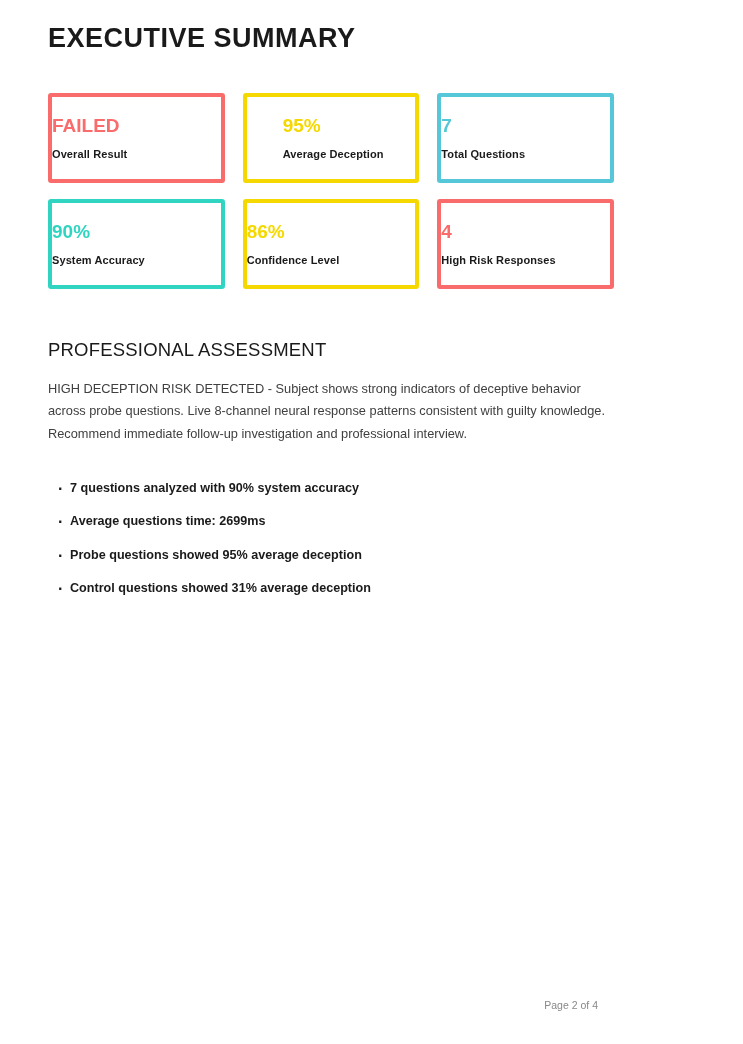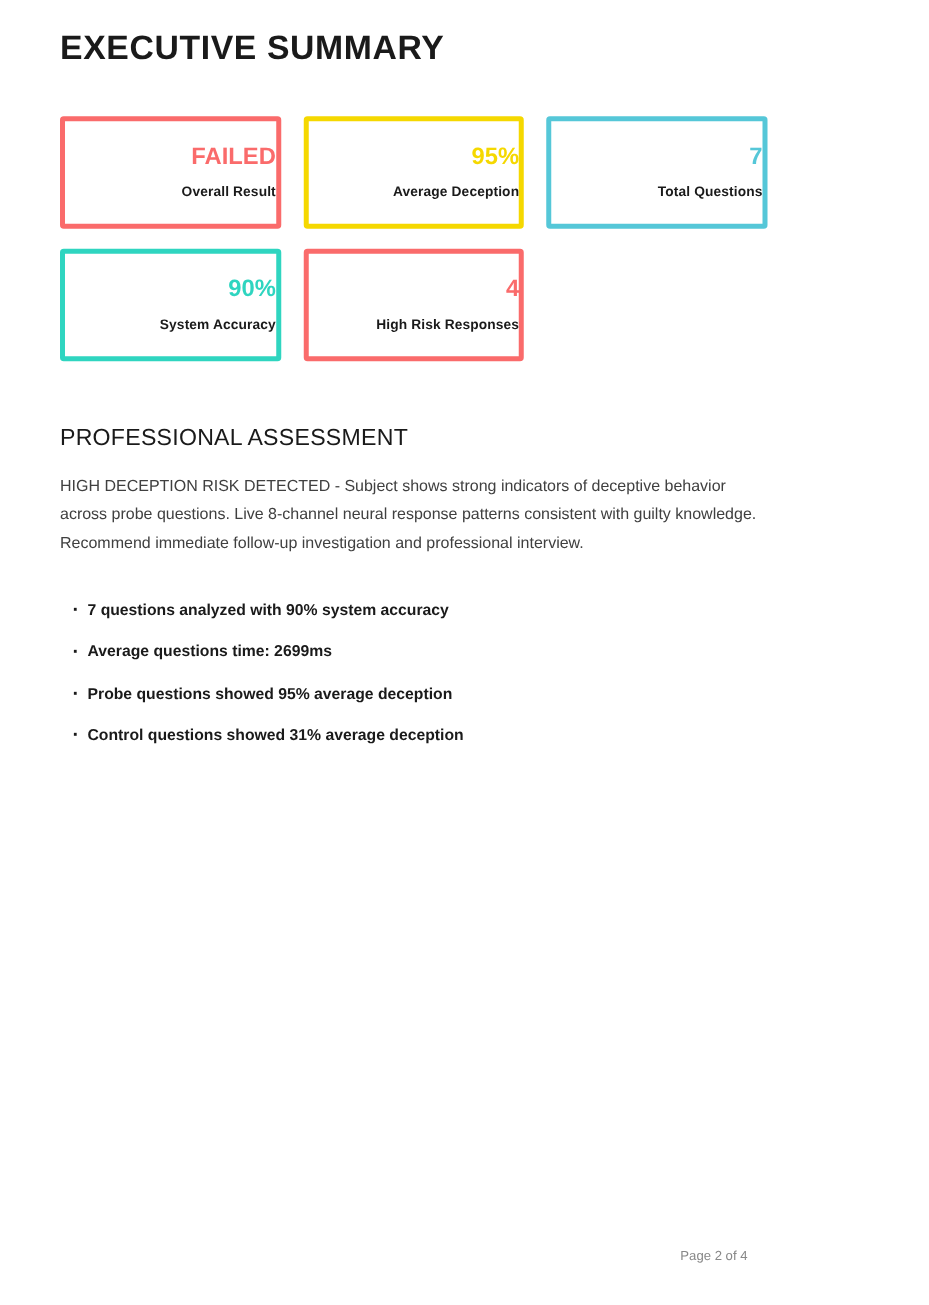--- a/index.html
+++ b/index.html
@@ -39,21 +39,21 @@
     column-gap: 18px;
     row-gap: 16px;
   }
   .card {
     box-sizing: border-box;
     border: 4px solid #a21caf;
     border-radius: 3px;
     height: 90px;
     display: flex;
     flex-direction: column;
-    align-items: flex-end;
+    align-items: flex-start;
     justify-content: center;
     background: #ffffff;
   }
   .card-value {
     font-size: 19px;
     font-weight: bold;
     line-height: 1.1;
     margin-bottom: 11px;
   }
   .card-label {
@@ -120,35 +120,39 @@
 
   <h1 class="doc-title">EXECUTIVE SUMMARY</h1>
 
   <div class="cards-grid">
 
     <div class="card" style="border-color: rgb(250, 107, 107);">
       <div class="card-value" style="color: rgb(250, 107, 107);">FAILED</div>
       <div class="card-label">Overall Result</div>
     </div>
 
-    <div class="card" style="border-color: rgb(245, 216, 0);">
+    <div class="card" style="border-color: rgb(245, 216, 0); padding-left: 36px;">
       <div class="card-value" style="color: rgb(245, 216, 0);">95%</div>
       <div class="card-label">Average Deception</div>
     </div>
 
     <div class="card" style="border-color: rgb(85, 199, 216);">
       <div class="card-value" style="color: rgb(85, 199, 216);">7</div>
       <div class="card-label">Total Questions</div>
     </div>
 
     <div class="card" style="border-color: rgb(47, 213, 192);">
       <div class="card-value" style="color: rgb(47, 213, 192);">90%</div>
       <div class="card-label">System Accuracy</div>
     </div>
 
+    <div class="card" style="border-color: rgb(245, 216, 0);">
+      <div class="card-value" style="color: rgb(245, 216, 0);">86%</div>
+      <div class="card-label">Confidence Level</div>
+    </div>
 
     <div class="card" style="border-color: rgb(250, 107, 107);">
       <div class="card-value" style="color: rgb(250, 107, 107);">4</div>
       <div class="card-label">High Risk Responses</div>
     </div>
 
   </div>
 
   <div class="section-assessment">
     <h2 class="section-heading">PROFESSIONAL ASSESSMENT</h2>

